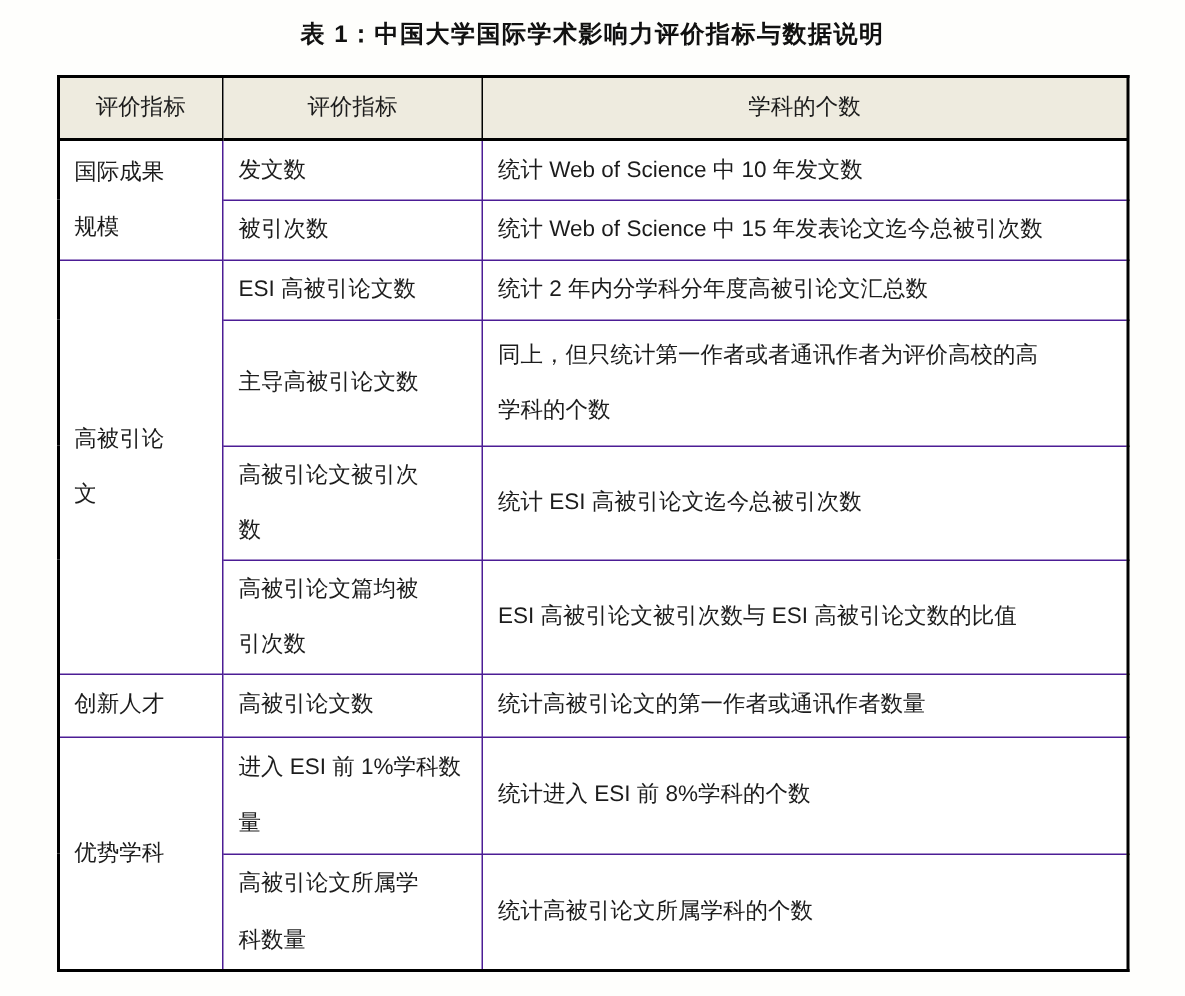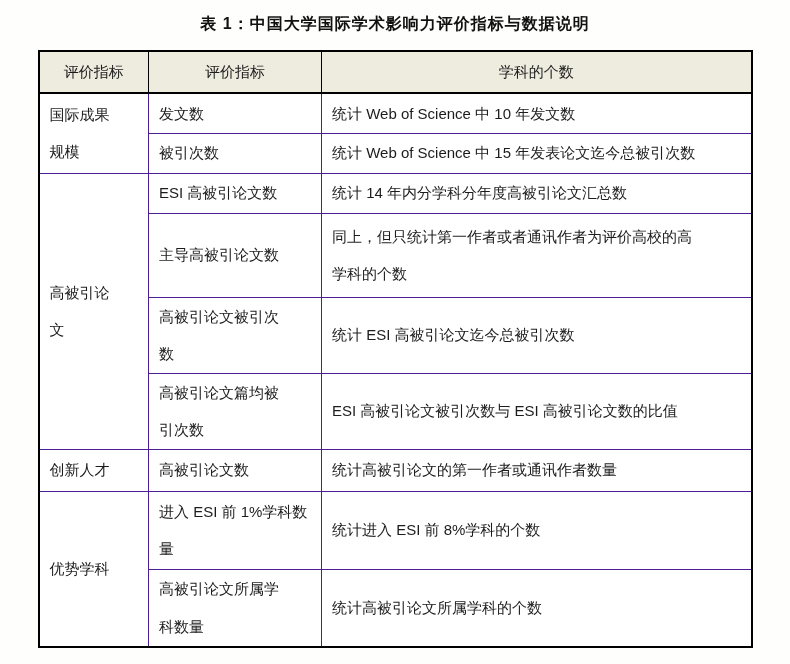--- a/index.html
+++ b/index.html
@@ -93,21 +93,21 @@
         <td>统计 Web of Science 中 10 年发文数</td>
       </tr>
       <tr class="h40">
         <td>被引次数</td>
         <td>统计 Web of Science 中 15 年发表论文迄今总被引次数</td>
       </tr>
       <tr class="h40">
         <td rowspan="4">高被引论
 文</td>
         <td>ESI 高被引论文数</td>
-        <td>统计 14 年内分学科分年度高被引论文汇总数</td>
+        <td>统计 2 年内分学科分年度高被引论文汇总数</td>
       </tr>
       <tr class="h84">
         <td>主导高被引论文数</td>
         <td>同上，但只统计第一作者或者通讯作者为评价高校的高
 学科的个数</td>
       </tr>
       <tr class="h76">
         <td>高被引论文被引次
 数</td>
         <td>统计 ESI 高被引论文迄今总被引次数</td>

